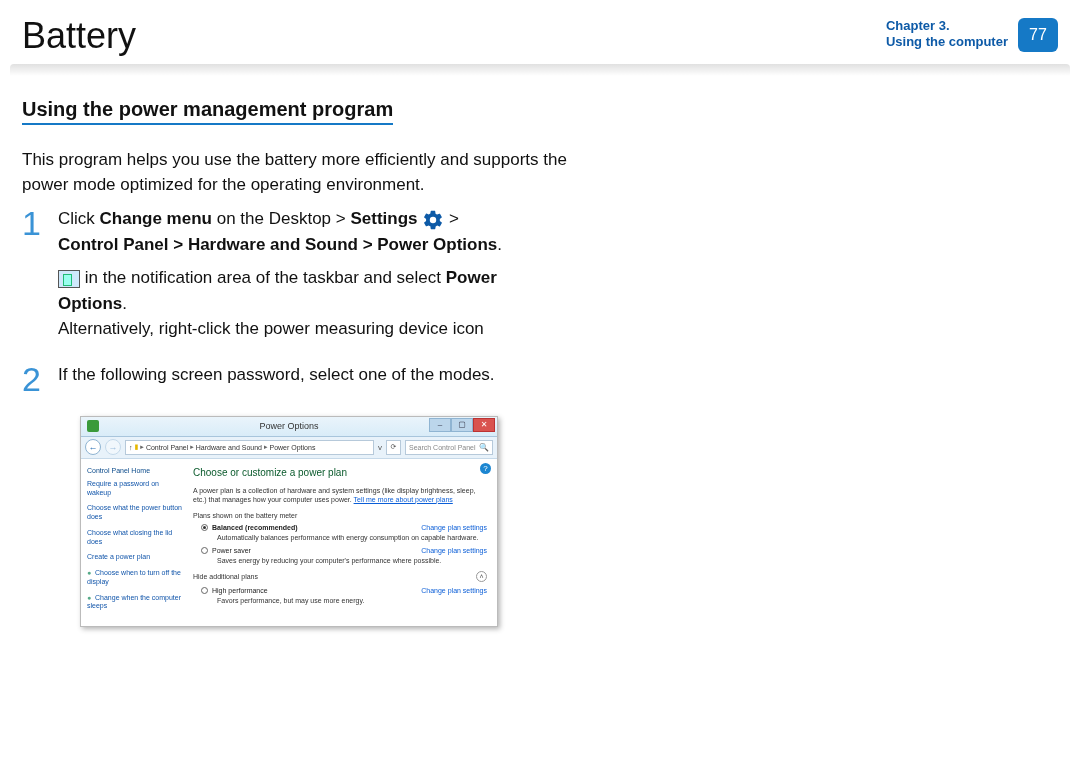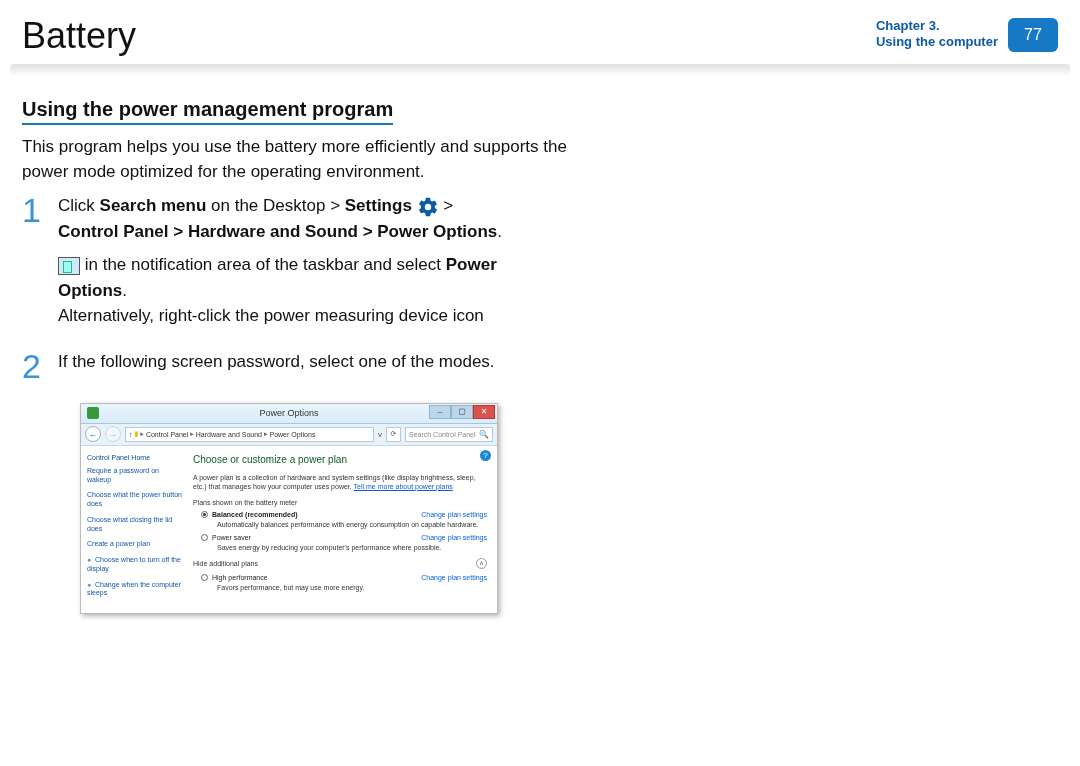--- a/index.html
+++ b/index.html
@@ -31,21 +31,21 @@
   .chapter-text {
     text-align: left;
     font-size: 13px;
     font-weight: 700;
     color: #0d5aa7;
     line-height: 1.25;
   }
   .page-badge {
     background: #1579c6;
     color: #fff;
-    width: 50px;
+    width: 40px;
     height: 34px;
     border-radius: 6px;
     display: flex;
     align-items: center;
     justify-content: center;
     font-size: 16px;
     font-weight: 400;
   }
   .header-shadow {
     height: 12px;
@@ -57,21 +57,21 @@
     padding: 22px 22px 0 22px;
     max-width: 590px;
   }
   .section-heading {
     font-size: 20px;
     font-weight: 700;
     color: #111;
     border-bottom: 2px solid #1579c6;
     display: inline-block;
     padding-bottom: 2px;
-    margin-bottom: 10px;
+    margin-bottom: 23px;
   }
   .body-text {
     font-size: 17px;
     line-height: 1.45;
     color: #111;
     margin-bottom: 9px;
   }
   .step {
     display: flex;
     gap: 14px;
@@ -305,21 +305,21 @@
 <div class="header-shadow"></div>
 
 <div class="content">
   <div class="section-heading">Using the power management program</div>
   <div class="body-text">This program helps you use the battery more efficiently and supports the power mode optimized for the operating environment.</div>
 
   <div class="step">
     <div class="step-num">1</div>
     <div class="step-body">
       <div>
-        <span>Click </span><span class="b">Search menu</span><span> on the Desktop &gt; </span><span class="b">Settings</span>
+        <span>Click </span><span class="b">Change menu</span><span> on the Desktop &gt; </span><span class="b">Settings</span>
         <span class="inline-icon">
           <svg class="gear-icon" viewBox="0 0 24 24" fill="currentColor">
               <path d="M19.4 13a7.5 7.5 0 0 0 .1-1 7.5 7.5 0 0 0-.1-1l2.1-1.6a.5.5 0 0 0 .1-.6l-2-3.5a.5.5 0 0 0-.6-.2l-2.5 1a7.6 7.6 0 0 0-1.7-1l-.4-2.6A.5.5 0 0 0 14 2h-4a.5.5 0 0 0-.5.4L9.1 5a7.6 7.6 0 0 0-1.7 1l-2.5-1a.5.5 0 0 0-.6.2l-2 3.5a.5.5 0 0 0 .1.6L4.5 11a7.5 7.5 0 0 0-.1 1 7.5 7.5 0 0 0 .1 1l-2.1 1.6a.5.5 0 0 0-.1.6l2 3.5a.5.5 0 0 0 .6.2l2.5-1a7.6 7.6 0 0 0 1.7 1l.4 2.6A.5.5 0 0 0 10 22h4a.5.5 0 0 0 .5-.4l.4-2.6a7.6 7.6 0 0 0 1.7-1l2.5 1a.5.5 0 0 0 .6-.2l2-3.5a.5.5 0 0 0-.1-.6ZM12 15.5A3.5 3.5 0 1 1 15.5 12 3.5 3.5 0 0 1 12 15.5Z"></path>
             </svg>
         </span>
         <span> &gt; </span>
       </div>
       <div>
         <span class="b">Control Panel &gt; Hardware and Sound &gt; Power Options</span><span>.</span>
       </div>

